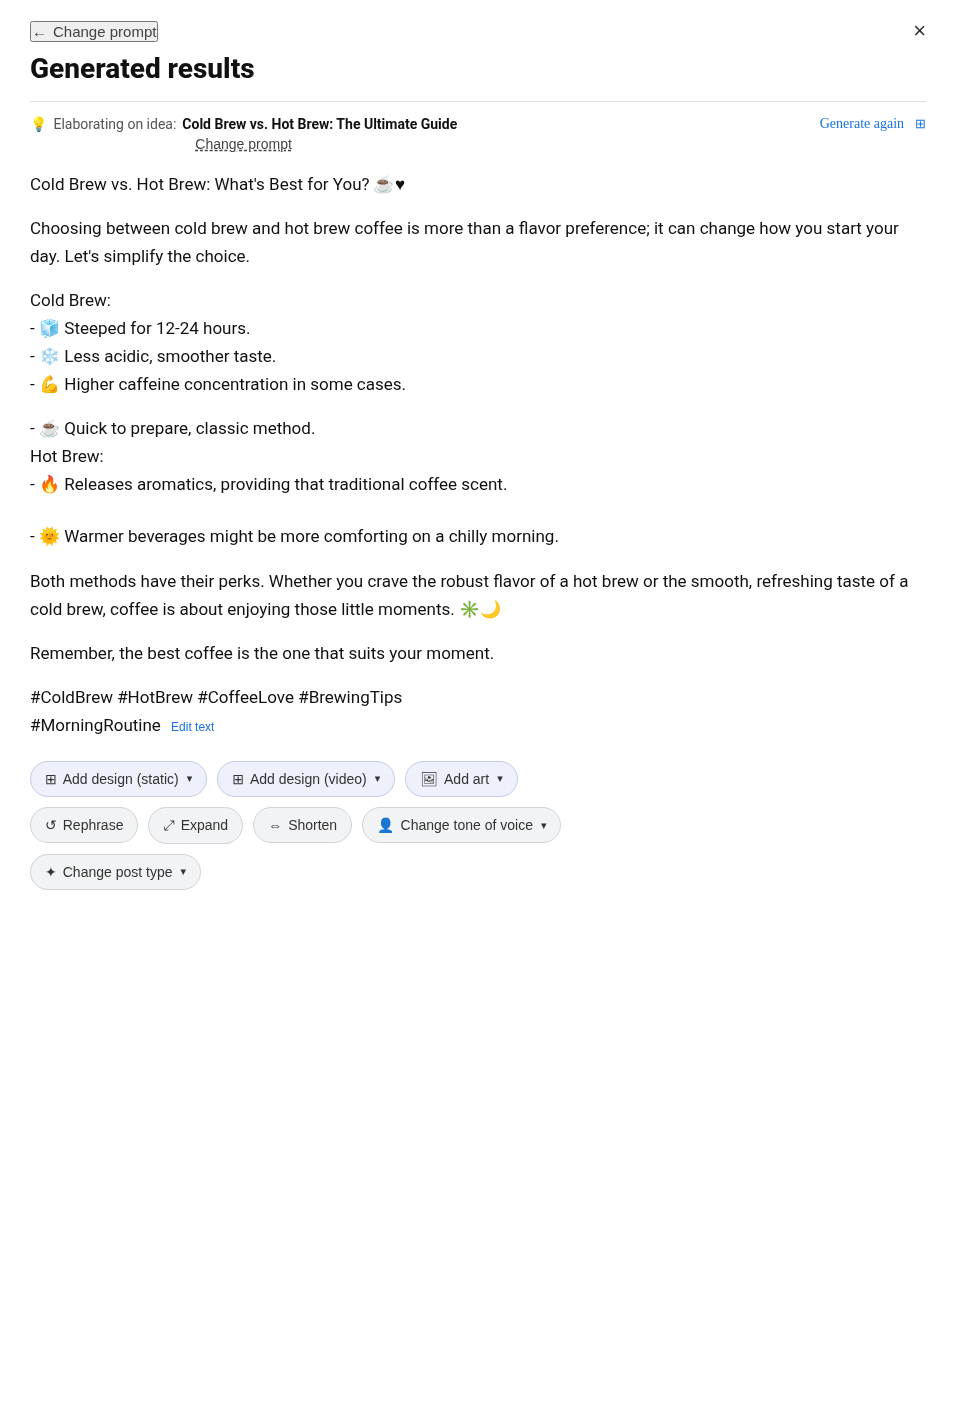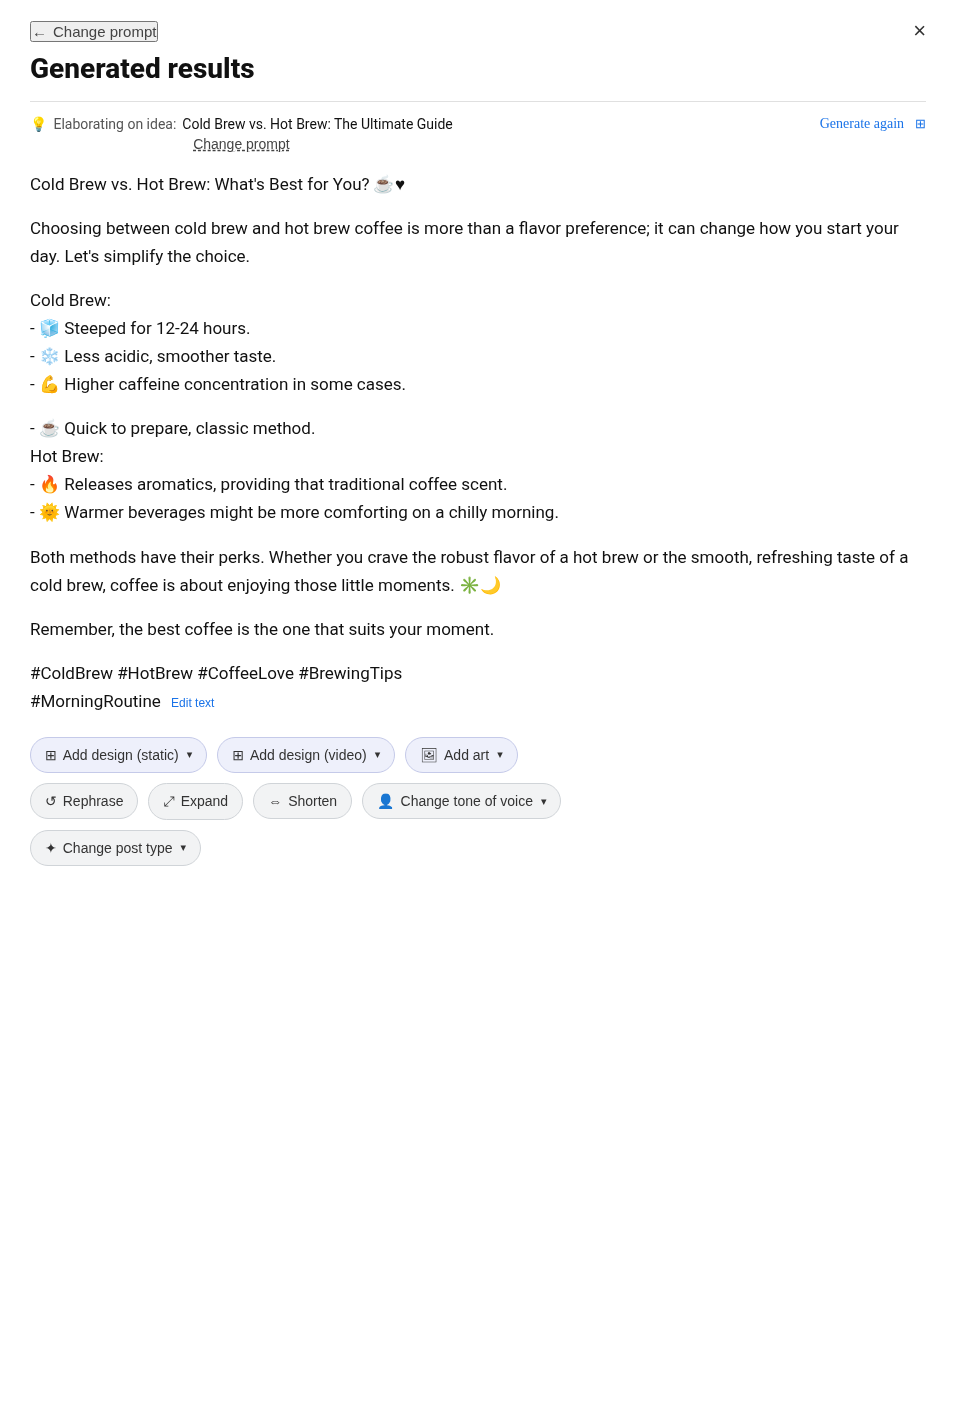--- a/index.html
+++ b/index.html
@@ -67,21 +67,21 @@
       gap: 6px;
     }
     .idea-icon {
       font-size: 14px;
     }
     .idea-label {
       color: #555;
     }
     .idea-title {
       color: #111;
-      font-weight: 400;
+      font-weight: 700;
     }
     .change-prompt-link {
       font-size: 14px;
       color: #444;
       text-decoration: underline;
       text-decoration-style: dashed;
       cursor: pointer;
       border: none;
       background: none;
       padding: 0;
@@ -205,21 +205,21 @@
     <p>Choosing between cold brew and hot brew coffee is more than a flavor preference; it can change how you start your day. Let's simplify the choice.</p>
 
     <p class="no-margin">Cold Brew:</p>
     <p class="no-margin">- 🧊 Steeped for 12-24 hours.</p>
     <p class="no-margin">- ❄️ Less acidic, smoother taste.</p>
     <p style="margin-bottom:16px;">- 💪 Higher caffeine concentration in some cases.</p>
 
     <p class="no-margin">- ☕ Quick to prepare, classic method.</p>
     <p class="no-margin">Hot Brew:</p>
     <p class="no-margin">- 🔥 Releases aromatics, providing that traditional coffee scent.</p>
-    <p style="margin-bottom:16px;">- 🌞 Warmer beverages might be more comforting on a chilly morning.</p>
+    <p style="margin-bottom:16px;margin-top:24px;">- 🌞 Warmer beverages might be more comforting on a chilly morning.</p>
 
     <p>Both methods have their perks. Whether you crave the robust flavor of a hot brew or the smooth, refreshing taste of a cold brew, coffee is about enjoying those little moments. ✳️🌙</p>
 
     <p>Remember, the best coffee is the one that suits your moment.</p>
 
     <div class="hashtags">
       <span style="white-space: pre-line; text-align: right;">#ColdBrew #HotBrew #CoffeeLove #BrewingTips
 #MorningRoutine</span>
       <button class="edit-text-link" style="margin-left:6px;">Edit text</button>
     </div>

